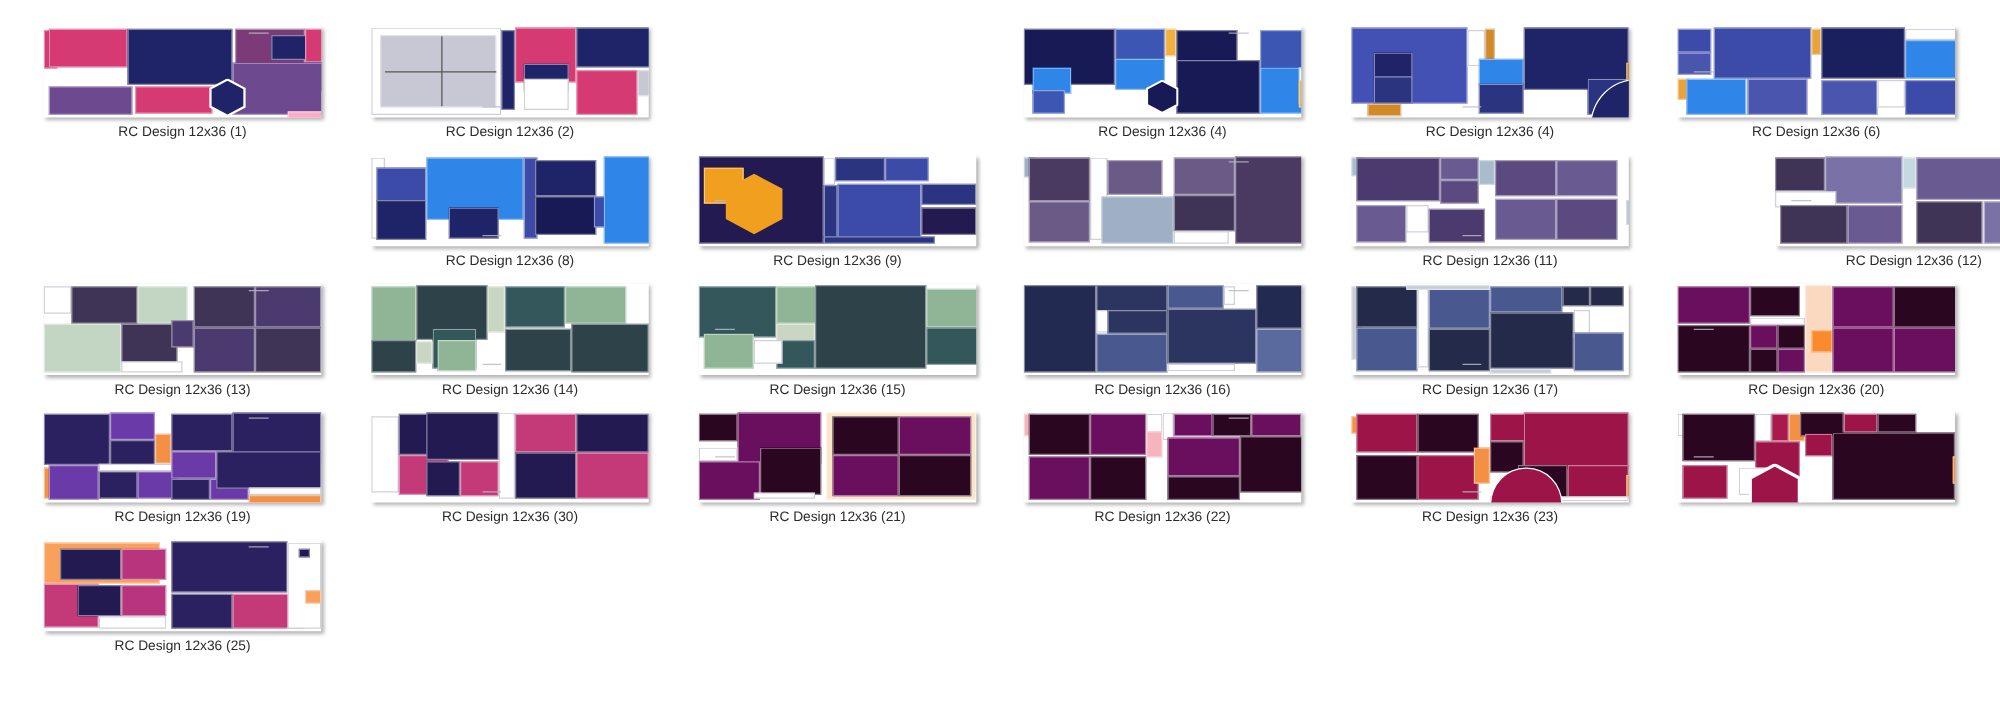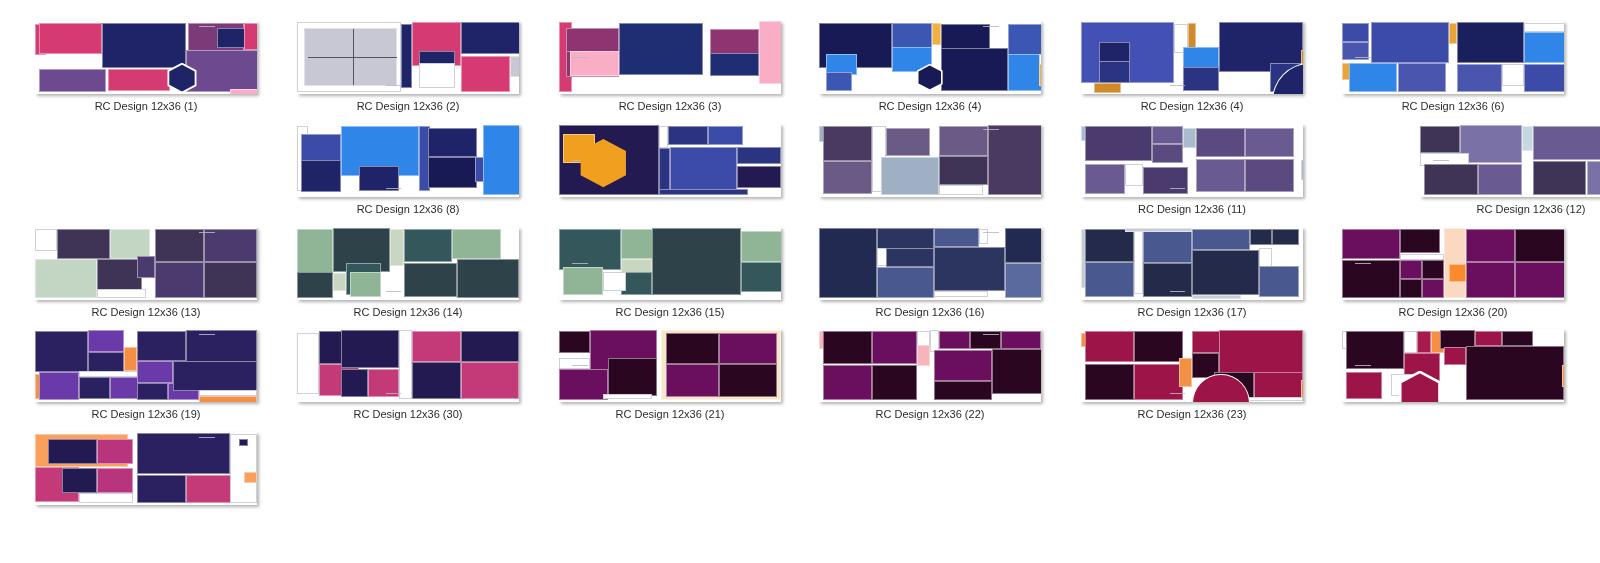--- a/index.html
+++ b/index.html
@@ -107,38 +107,20 @@
             <div class="pg" style="left: 55%; top: 58%; width: 16%; height: 34%; background: rgb(255, 255, 255); box-shadow: rgba(170, 170, 190, 0.55) 0px 0px 0px 1px inset;"></div>
             <div class="pg" style="left: 74%; top: 48%; width: 22%; height: 50%; background: rgb(214, 58, 114); box-shadow: rgba(255, 255, 255, 0.45) 0px 0px 0px 1px inset;"></div>
             <div class="pg" style="left: 96%; top: 48%; width: 8%; height: 30%; background: rgb(200, 200, 212); box-shadow: rgba(255, 255, 255, 0.45) 0px 0px 0px 1px inset;"></div>
             <div class="txtline" style="left: 40%; top: 88%; width: 7%;"></div>
             <div class="pg" style="left: 25%; top: 12%; width: 1px; height: 76%; background: rgb(85, 85, 85);"></div>
             <div class="pg" style="left: 5%; top: 50%; width: 40%; height: 1px; background: rgb(85, 85, 85);"></div>
           </div>
         </div>
       </div>
       <div class="cap">RC Design 12x36 (2)</div>
-    </div>
-    <div class="cell" style="left: 539px; top: 14px;">
-      <div class="thumb-wrap">
-        <div class="thumb" style="background: rgb(255, 255, 255);">
-          <div class="spread">
-            <div class="pg" style="left: 0%; top: 2%; width: 6%; height: 96%; background: rgb(214, 58, 114); box-shadow: rgba(255, 255, 255, 0.45) 0px 0px 0px 1px inset;"></div>
-            <div class="pg" style="left: 3%; top: 10%; width: 24%; height: 62%; background: rgb(142, 52, 112); box-shadow: rgba(255, 255, 255, 0.45) 0px 0px 0px 1px inset;"></div>
-            <div class="pg" style="left: 3%; top: 42%; width: 24%; height: 36%; background: rgb(142, 52, 112); box-shadow: rgba(255, 255, 255, 0.45) 0px 0px 0px 1px inset;"></div>
-            <div class="pg" style="left: 5%; top: 42%; width: 22%; height: 34%; background: rgb(249, 174, 198); box-shadow: rgba(255, 255, 255, 0.45) 0px 0px 0px 1px inset;"></div>
-            <div class="pg" style="left: 27%; top: 3%; width: 38%; height: 72%; background: rgb(31, 45, 114); box-shadow: rgba(255, 255, 255, 0.45) 0px 0px 0px 1px inset;"></div>
-            <div class="pg" style="left: 68%; top: 12%; width: 22%; height: 34%; background: rgb(142, 52, 112); box-shadow: rgba(255, 255, 255, 0.45) 0px 0px 0px 1px inset;"></div>
-            <div class="pg" style="left: 68%; top: 44%; width: 22%; height: 32%; background: rgb(31, 45, 114); box-shadow: rgba(255, 255, 255, 0.45) 0px 0px 0px 1px inset;"></div>
-            <div class="pg" style="left: 90%; top: 1%; width: 22%; height: 86%; background: rgb(249, 174, 198); box-shadow: rgba(255, 255, 255, 0.45) 0px 0px 0px 1px inset;"></div>
-            <div class="txtline" style="left: 6%; top: 50%; width: 7%;"></div>
-          </div>
-        </div>
-      </div>
-      <div class="cap">RC Design 12x36 (3)</div>
     </div>
     <div class="cell" style="left: 799px; top: 14px;">
       <div class="thumb-wrap">
         <div class="thumb" style="background: rgb(255, 255, 255);">
           <div class="spread">
             <div class="pg" style="left: 0%; top: 3%; width: 33%; height: 62%; background: rgb(23, 26, 85); box-shadow: rgba(255, 255, 255, 0.45) 0px 0px 0px 1px inset;"></div>
             <div class="pg" style="left: 33%; top: 3%; width: 18%; height: 34%; background: rgb(60, 86, 180); box-shadow: rgba(255, 255, 255, 0.45) 0px 0px 0px 1px inset;"></div>
             <div class="pg" style="left: 33%; top: 36%; width: 18%; height: 34%; background: rgb(47, 134, 232); box-shadow: rgba(255, 255, 255, 0.45) 0px 0px 0px 1px inset;"></div>
             <div class="pg" style="left: 3%; top: 46%; width: 14%; height: 28%; background: rgb(47, 134, 232); box-shadow: rgba(255, 255, 255, 0.45) 0px 0px 0px 1px inset;"></div>
             <div class="pg" style="left: 3%; top: 70%; width: 12%; height: 26%; background: rgb(60, 86, 180); box-shadow: rgba(255, 255, 255, 0.45) 0px 0px 0px 1px inset;"></div>
@@ -237,20 +219,21 @@
             <div class="pg" style="left: 80%; top: 32%; width: 20%; height: 24%; background: rgb(42, 52, 128); box-shadow: rgba(255, 255, 255, 0.45) 0px 0px 0px 1px inset;"></div>
             <div class="pg" style="left: 80%; top: 58%; width: 20%; height: 30%; background: rgb(35, 26, 82); box-shadow: rgba(255, 255, 255, 0.45) 0px 0px 0px 1px inset;"></div>
             <div class="pg" style="left: 45%; top: 90%; width: 40%; height: 8%; background: rgb(42, 52, 128); box-shadow: rgba(255, 255, 255, 0.45) 0px 0px 0px 1px inset;"></div>
             <div class="txtline" style="left: 6%; top: 50%; width: 7%;"></div>
             <svg viewBox="0 0 100 100" style="position: absolute; left: 5%; top: 20%; width: 30%; height: 69%;">
               <polygon points="50,2 95,26 95,74 50,98 5,74 5,26" fill="#f0a01e"></polygon>
             </svg>
           </div>
         </div>
       </div>
+      <div class="cap">RC Design 12x36 (9)</div>
     </div>
     <div class="cell" style="left: 799px; top: 117px;">
       <div class="thumb-wrap">
         <div class="thumb" style="background: rgb(255, 255, 255);">
           <div class="spread">
             <div class="pg" style="left: 0%; top: 4%; width: 4%; height: 22%; background: rgb(159, 176, 196); box-shadow: rgba(255, 255, 255, 0.45) 0px 0px 0px 1px inset;"></div>
             <div class="pg" style="left: 2%; top: 4%; width: 22%; height: 48%; background: rgb(74, 58, 98); box-shadow: rgba(255, 255, 255, 0.45) 0px 0px 0px 1px inset;"></div>
             <div class="pg" style="left: 2%; top: 52%; width: 22%; height: 44%; background: rgb(106, 90, 134); box-shadow: rgba(255, 255, 255, 0.45) 0px 0px 0px 1px inset;"></div>
             <div class="pg" style="left: 24%; top: 4%; width: 6%; height: 90%; background: rgb(255, 255, 255); box-shadow: rgba(170, 170, 190, 0.55) 0px 0px 0px 1px inset;"></div>
             <div class="pg" style="left: 30%; top: 6%; width: 20%; height: 38%; background: rgb(106, 90, 134); box-shadow: rgba(255, 255, 255, 0.45) 0px 0px 0px 1px inset;"></div>
@@ -596,14 +579,15 @@
             <div class="pg" style="left: 46%; top: 2%; width: 42%; height: 56%; background: rgb(44, 33, 96); box-shadow: rgba(255, 255, 255, 0.45) 0px 0px 0px 1px inset;"></div>
             <div class="pg" style="left: 46%; top: 60%; width: 22%; height: 38%; background: rgb(44, 33, 96); box-shadow: rgba(255, 255, 255, 0.45) 0px 0px 0px 1px inset;"></div>
             <div class="pg" style="left: 68%; top: 60%; width: 26%; height: 38%; background: rgb(196, 58, 120); box-shadow: rgba(255, 255, 255, 0.45) 0px 0px 0px 1px inset;"></div>
             <div class="pg" style="left: 88%; top: 4%; width: 12%; height: 94%; background: rgb(255, 255, 255); box-shadow: rgba(170, 170, 190, 0.55) 0px 0px 0px 1px inset;"></div>
             <div class="pg" style="left: 94%; top: 56%; width: 6%; height: 14%; background: rgb(249, 160, 92); box-shadow: rgba(255, 255, 255, 0.45) 0px 0px 0px 1px inset;"></div>
             <div class="pg" style="left: 92%; top: 10%; width: 4%; height: 10%; background: rgb(35, 26, 82); box-shadow: rgba(255, 255, 255, 0.45) 0px 0px 0px 1px inset;"></div>
             <div class="txtline" style="left: 74%; top: 8%; width: 7%;"></div>
           </div>
         </div>
       </div>
+      <div class="cap">RC Design 12x36 (25)</div>
     </div>
   </div>
 
 </body></html>

